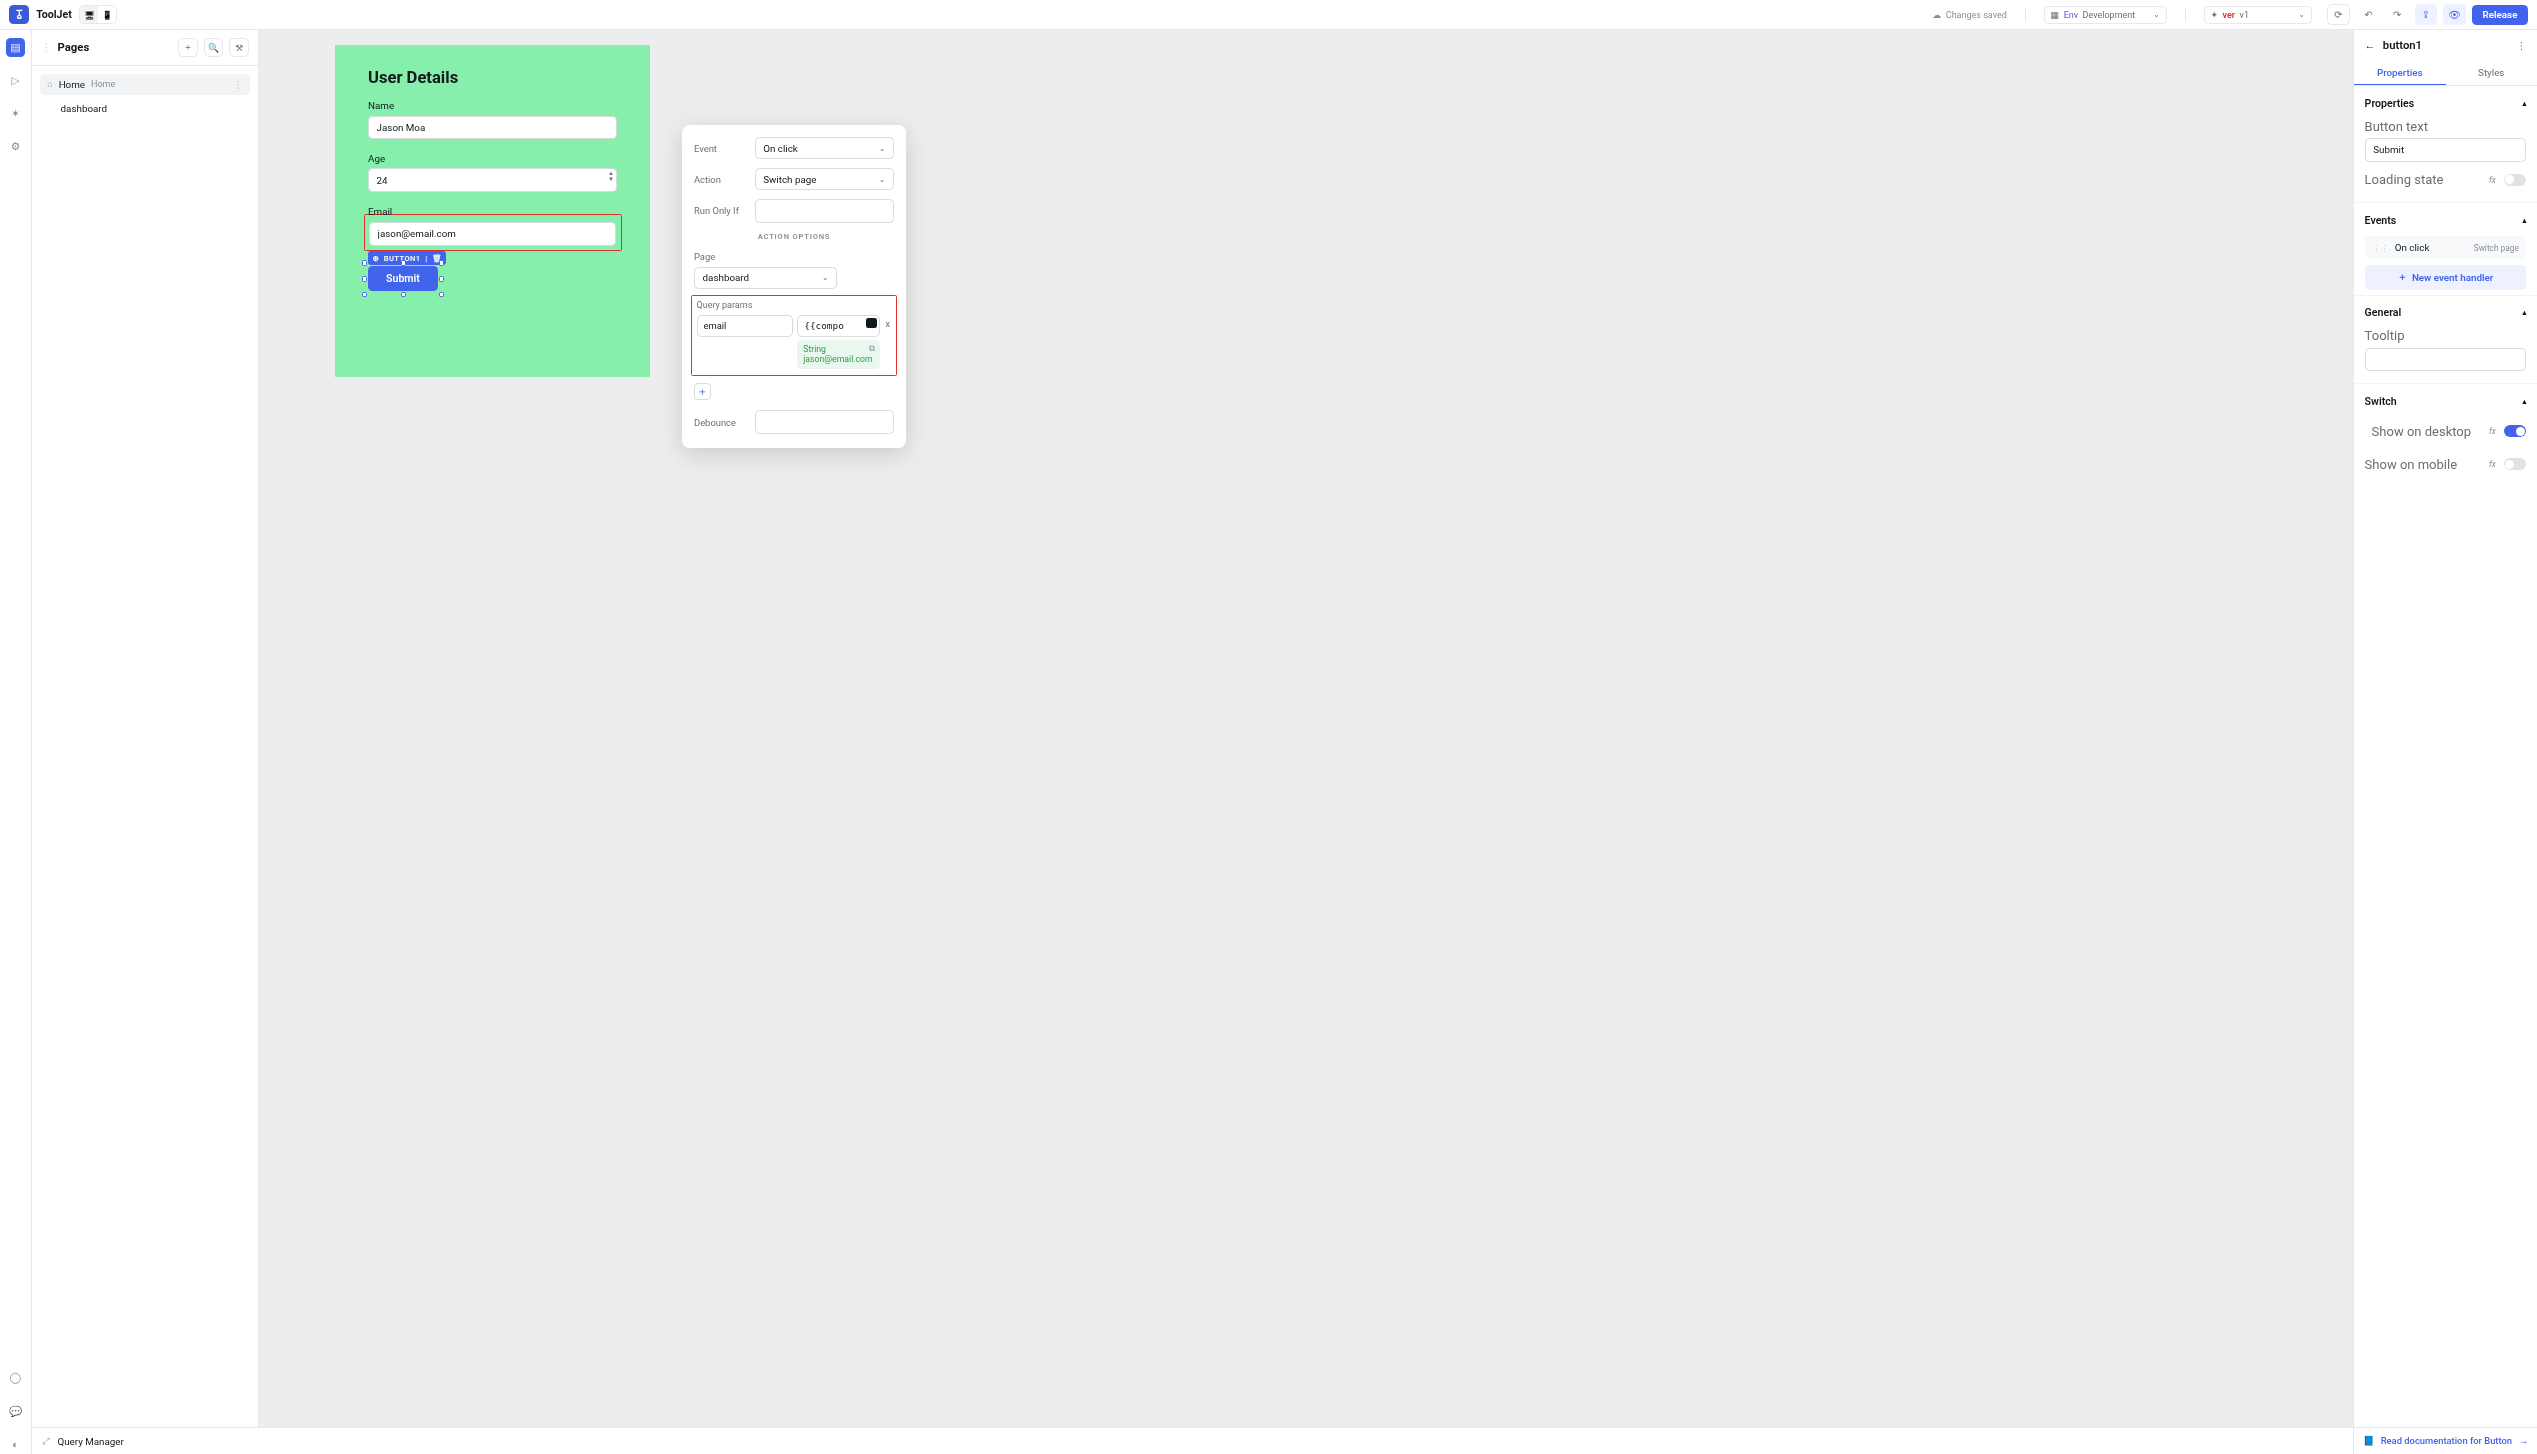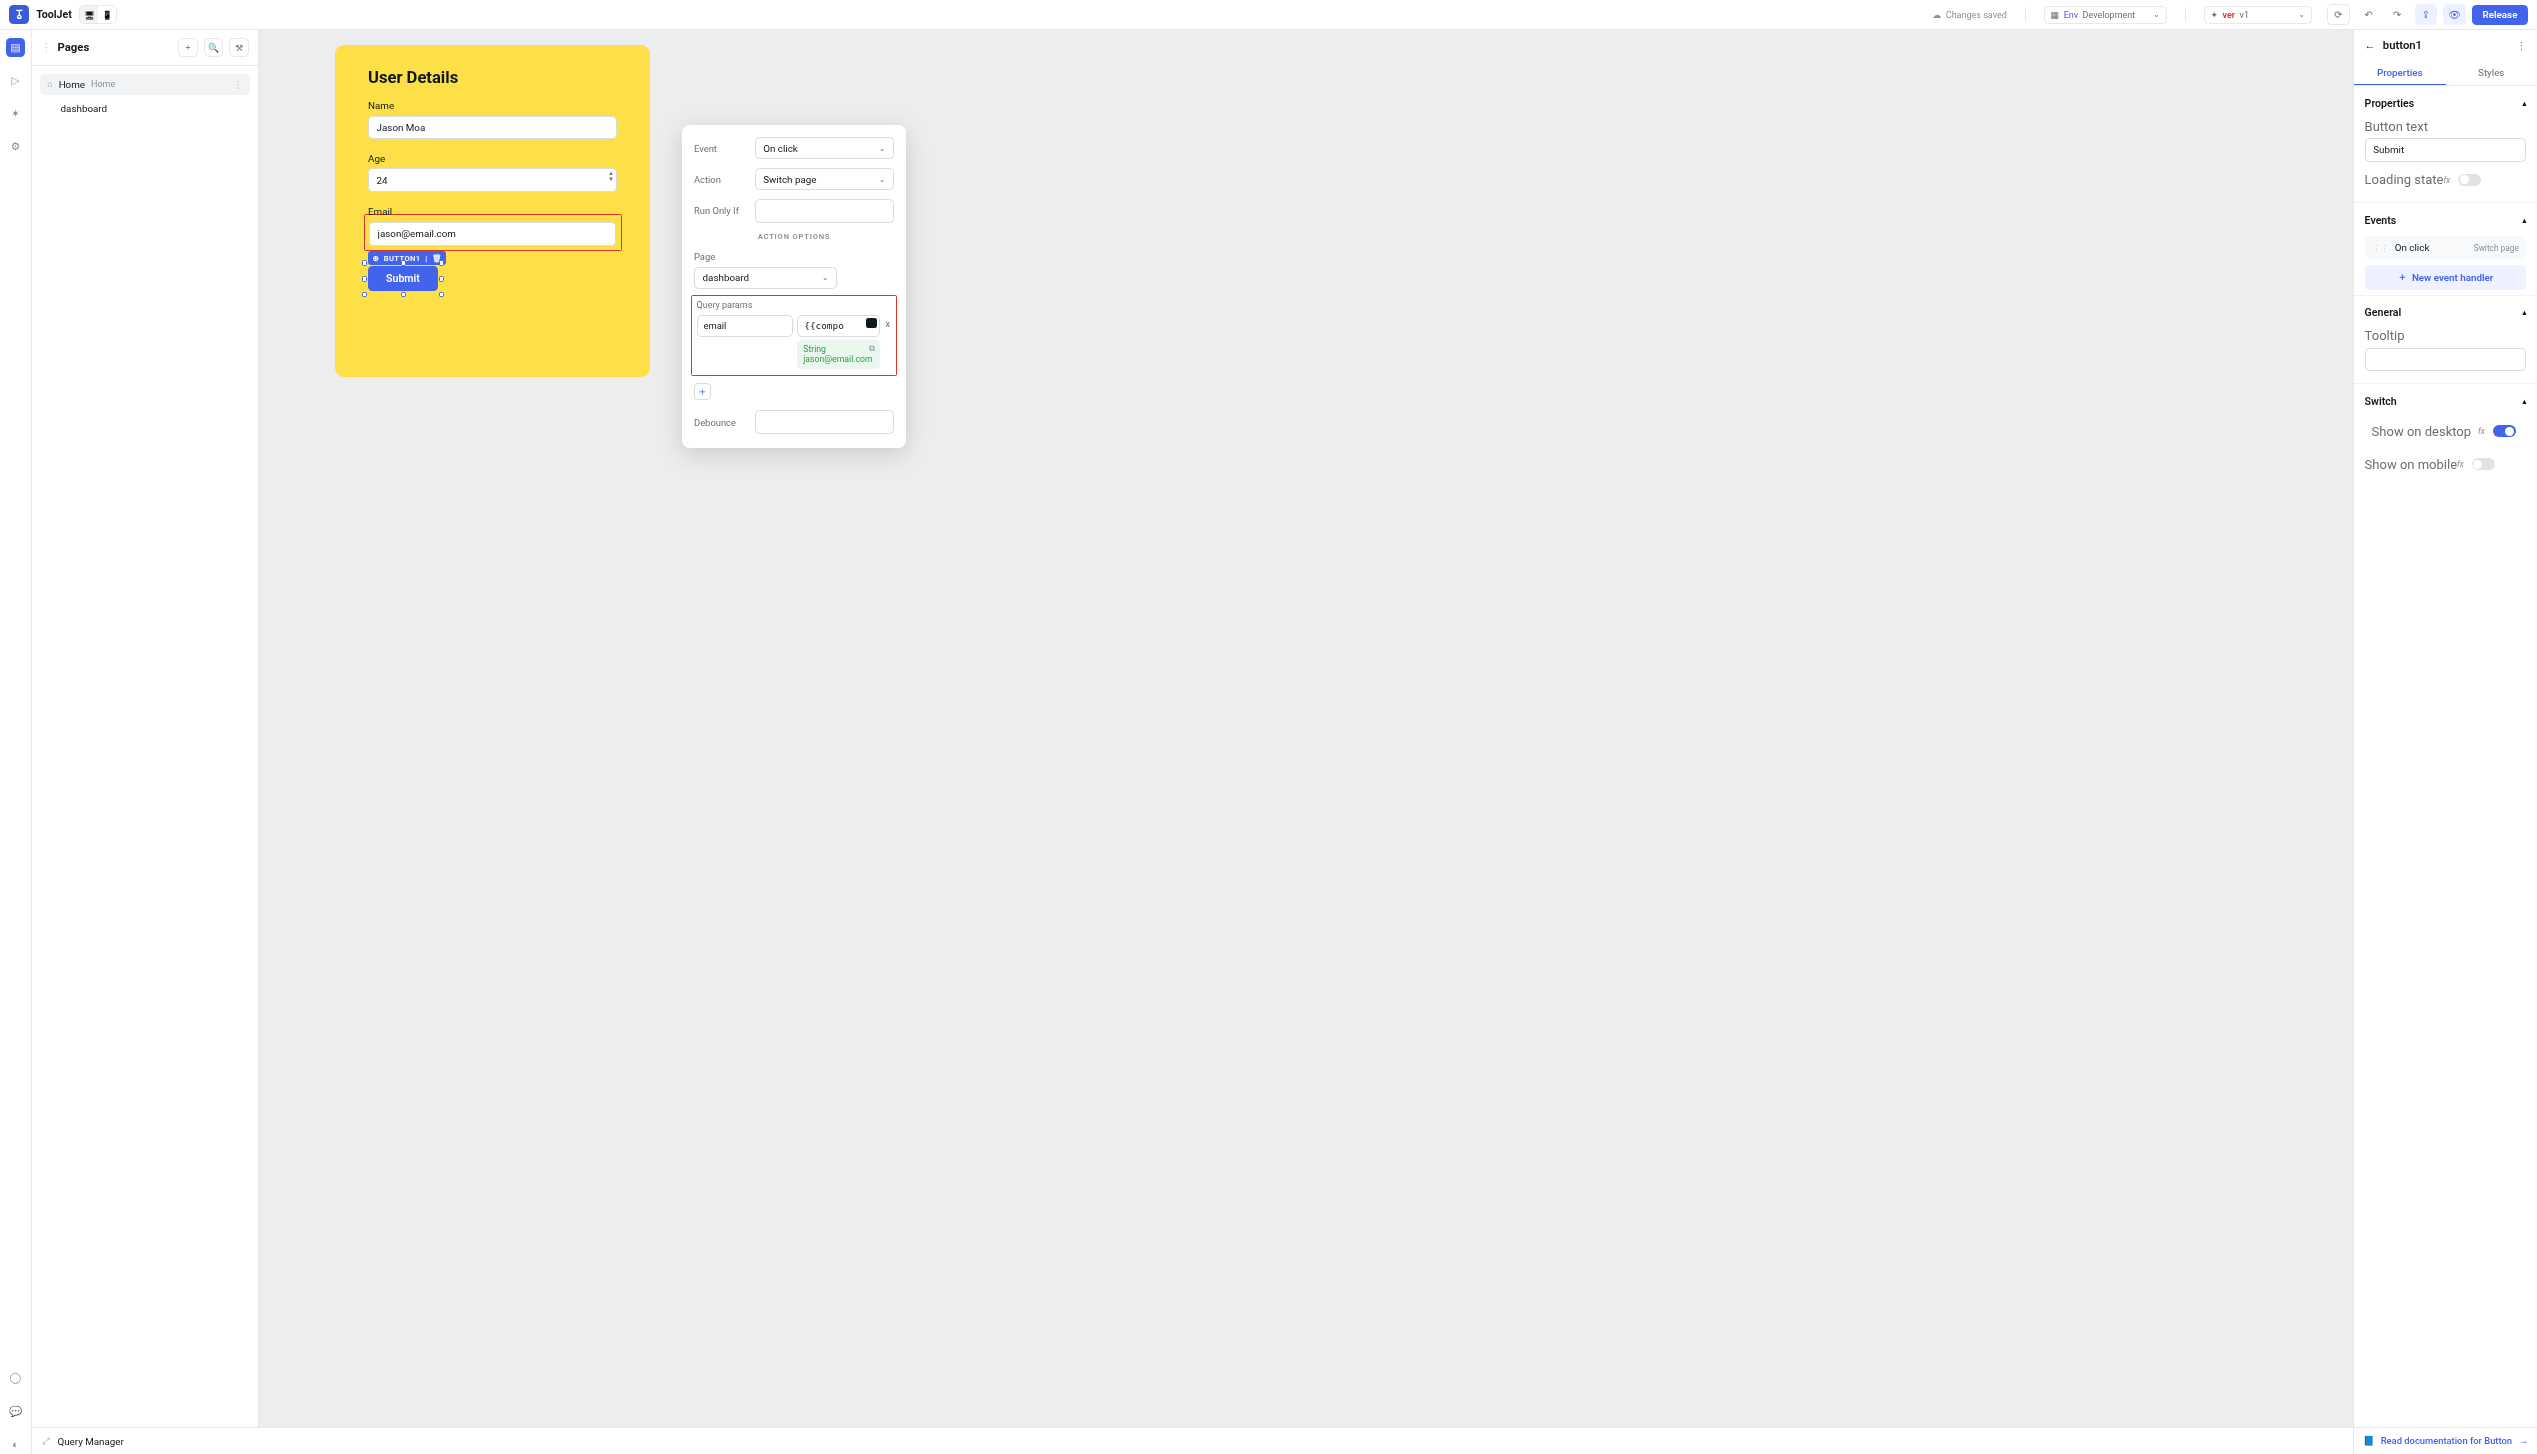--- a/index.html
+++ b/index.html
@@ -40,21 +40,21 @@
   .mini-btn { width:19.6px; height:19.6px; border:0.8px solid #e6e8eb; border-radius:4.5px; display:flex; align-items:center; justify-content:center; cursor:pointer; color:#687076; font-size:9px;}
   .page-list { padding:7.6px; display:flex; flex-direction:column; gap:3px; }
   .page-item { display:flex; align-items:center; gap:6px; padding:5.3px 7.6px; border-radius:4.5px; font-size:9.8px; cursor:pointer; color:#11181c;}
   .page-item.active { background:#f1f3f5; }
   .page-item .home-ico { color:#889096; font-size:9px; }
   .page-item .handle { color:#889096; font-size:9px; }
   .page-item .more { margin-left:auto; color:#c1c8cd; }
 
   
   .canvas-wrap { flex:1; background:#ebedef; padding:15px 0 0 0; overflow:auto; position:relative; }
-  .canvas { width:315px; margin-left:76px; background:#fde047; min-height:332px; border-radius:9px; padding:22.7px 33px 30px 33px; position:relative; }
+  .canvas { width:315px; margin-left:76px; background:#86efac; min-height:332px; border-radius:1px; padding:22.7px 33px 30px 33px; position:relative; }
   .canvas h2 { font-size:16.6px; font-weight:700; margin-bottom:13.6px; color:#11181c;}
   .field-label { font-size:9.8px; color:#11181c; margin-bottom:4.5px; display:block; }
   .text-input { width:100%; border:0.8px solid #d7dbdf; border-radius:4.5px; padding:5.3px 7.6px; font-size:9.8px; color:#11181c;}
   .field { margin-bottom:13.6px; }
   .num-wrap { position:relative; }
   .num-wrap .steppers { position:absolute; right:3px; top:1.5px; display:flex; flex-direction:column; font-size:6px; color:#687076; line-height:1;}
   .email-highlight { border:1.5px solid #e03131; border-radius:1.5px; padding:7.6px 4.5px 4.5px 4.5px; margin:-7.6px -4.5px 9px -4.5px;}
 
   
   .sel-wrap { position:relative; display:inline-block; margin-top:6px;}
@@ -90,21 +90,21 @@
   .insp-head .name { font-weight:600; font-size:11.3px; flex:1; color:#11181c;}
   .insp-head .more { color:#687076; cursor:pointer;}
   .tabs { display:flex; border-bottom:0.8px solid #e6e8eb; margin-top:4.5px;}
   .tab { flex:1; text-align:center; padding:7.6px 0 6px 0; font-size:9.8px; color:#687076; cursor:pointer;}
   .tab.active { color:#4263eb; border-bottom:1.5px solid #4263eb; font-weight:500;}
   .insp-body { flex:1; overflow:auto; padding:0 0 12px 0;}
   .section { padding:10.6px 10.6px 4.5px 10.6px; border-bottom:0.8px solid #f1f3f5;}
   .section-head { display:flex; align-items:center; justify-content:space-between; font-weight:600; font-size:10.6px; color:#11181c; margin-bottom:9px;}
   .section-head .caret { font-size:7.6px;}
   .prop-label { font-size:13px; color:#687076; margin-bottom:4.5px;}
-  .prop-row { display:flex; align-items:center; margin-bottom:10.6px;}
+  .prop-row { display:flex; align-items:center; justify-content:space-between; margin-bottom:10.6px;}
   .fx { font-size:8.3px; color:#889096; font-style:italic; margin-right:8px;}
   .toggle { width:22.7px; height:12px; border-radius:7.6px; background:#dfe3e6; position:relative;}
   .toggle::after{content:"";position:absolute;width:9px;height:9px;border-radius:50%;background:#fff;top:1.5px;left:1.5px;}
   .toggle.on{background:#4263eb;}
   .toggle.on::after{left:12px;}
   .event-row { background:#f8f9fa; border-radius:4.5px; padding:6px 7.6px; display:flex; align-items:center; gap:6px; font-size:9.8px; margin-bottom:6px;}
   .event-row .grip { color:#c1c8cd; font-size:8.3px;}
   .event-row .action { margin-left:auto; font-size:8.3px; color:#889096;}
   .new-handler { background:#eef1ff; color:#4263eb; border-radius:4.5px; padding:6px; text-align:center; font-weight:600; font-size:9.8px; cursor:pointer; display:flex; align-items:center; justify-content:center; gap:4.5px;}
   .doc-footer { border-top:0.8px solid #e6e8eb; padding:7.6px 9px; font-size:9.4px; color:#4263eb; display:flex; align-items:center; gap:6px; font-weight:500;}

